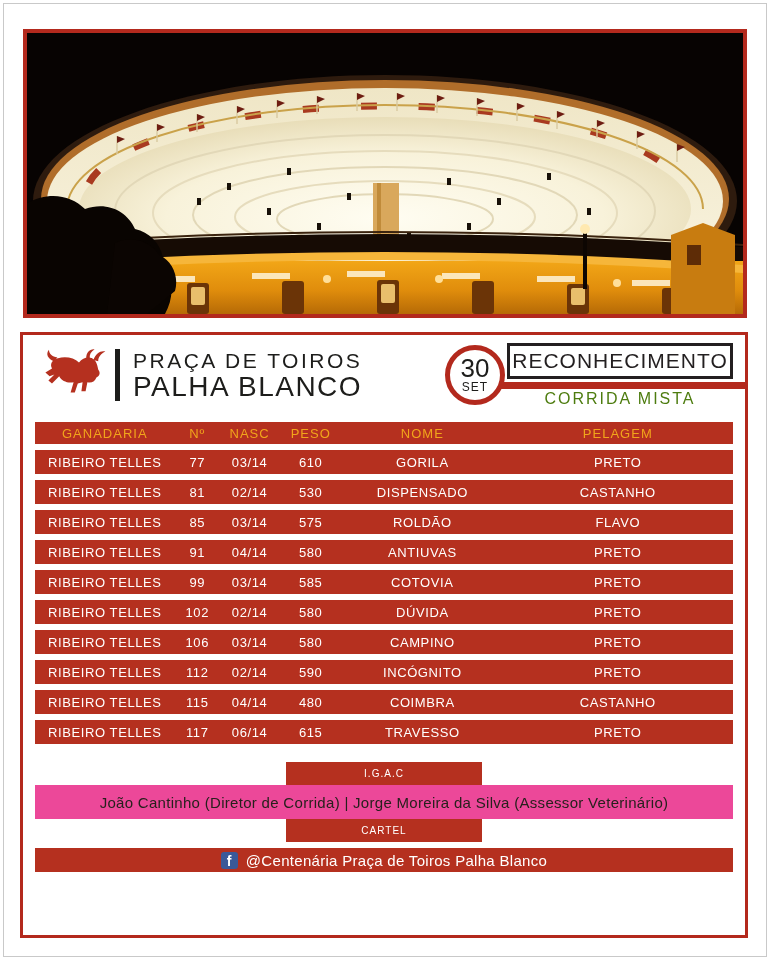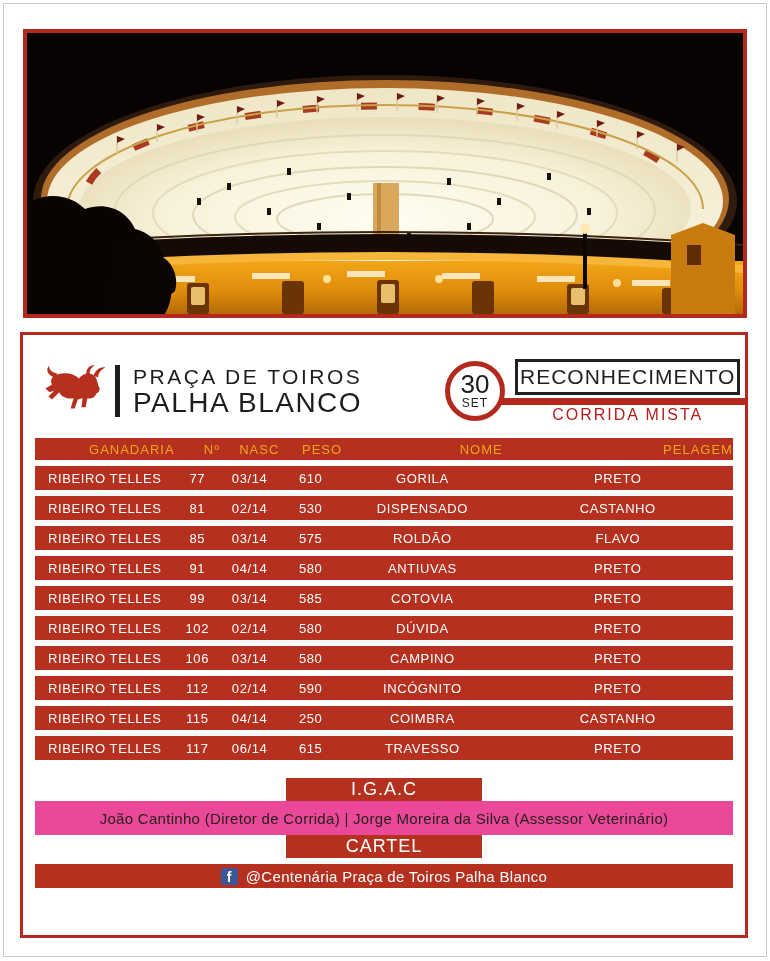--- a/index.html
+++ b/index.html
@@ -14,59 +14,59 @@
     position:absolute;left:23px;top:29px;width:724px;height:289px;
     border:4px solid #b3291d;box-sizing:border-box;background:#060302;
   }
   .photo-frame svg{display:block;width:100%;height:100%;}
 
   
   .content-box{
     position:absolute;left:20px;top:332px;width:728px;height:606px;
     border:3px solid #b3291d;box-sizing:border-box;background:#fff;
   }
-  .content-inner{padding:16px 12px;}
+  .content-inner{padding:0 12px;}
 
   
   .hdr{display:flex;align-items:center;height:80px;position:relative;padding-left:8px;}
   .logo-bull{width:66px;height:58px;flex:0 0 auto;}
   .logo-divider{width:5px;height:52px;background:#1d1d1b;margin:0 13px 0 6px;}
   .venue{display:flex;flex-direction:column;justify-content:center;}
   .venue-l1{font-size:21px;letter-spacing:2.5px;line-height:23px;color:#1d1d1b;}
   .venue-l2{font-size:28px;letter-spacing:1.5px;line-height:30px;color:#1d1d1b;}
   .hdr-right{margin-left:auto;display:flex;align-items:center;position:relative;width:288px;height:80px;}
   .red-band{position:absolute;left:28px;right:-12px;top:47px;height:7px;background:#b3291d;z-index:1;}
   .date-circle{
     position:relative;z-index:2;width:60px;height:60px;border-radius:50%;
     border:5px solid #b3291d;background:#fff;box-sizing:border-box;
     display:flex;flex-direction:column;align-items:center;justify-content:center;flex:0 0 auto;
   }
   .date-day{font-size:26px;line-height:23px;letter-spacing:0;color:#1d1d1b;}
   .date-month{font-size:12px;letter-spacing:1px;color:#1d1d1b;}
-  .event-titles{flex:1;margin-left:10px;position:relative;z-index:2;display:flex;flex-direction:column;}
+  .event-titles{flex:1;margin-left:2px;position:relative;z-index:2;display:flex;flex-direction:column;}
   .event-box{
     border:3px solid #231f20;background:#fff;text-align:center;
     font-size:21px;letter-spacing:1px;padding:3px 2px;
   }
-  .event-sub{text-align:center;font-size:16px;letter-spacing:2px;margin-top:11px;color:#b91c1c;}
+  .event-sub{text-align:center;font-size:16px;letter-spacing:2px;margin-top:11px;color:#4d7c0f;}
 
   
   .tbl{margin-top:7px;}
   .trow{
     display:grid;grid-template-columns:20% 6.5% 8.5% 9% 23% 33%;
     align-items:center;background:#b5301f;height:24px;margin-top:6px;
   }
   .trow > div{text-align:center;font-size:13px;letter-spacing:0.6px;color:#ffffff;overflow:hidden;white-space:nowrap;}
   .thead{height:22px;margin-top:0;}
-  .thead > div{color:#f1a51b;letter-spacing:1px;text-align:right;}
+  .thead > div{color:#f1a51b;letter-spacing:1px;}
 
   
   .sec-label{
     width:196px;height:23px;margin:18px auto 0;background:#b5301f;color:#fff;
-    display:flex;align-items:center;justify-content:center;font-size:18px;letter-spacing:1px;
+    display:flex;align-items:center;justify-content:center;font-size:10px;letter-spacing:1px;
   }
   .gold-band{background:#ec4899;color:#27211d;}
   .igac-band{height:34px;display:flex;align-items:center;justify-content:center;font-size:15px;letter-spacing:0.3px;}
   .cartel-label{margin-top:0;}
   .cartel-band{padding:3px 0 4px;text-align:center;font-size:14.5px;line-height:18.5px;letter-spacing:0.2px;}
 
   
   .footer-band{
     margin-top:6px;height:24px;background:#b5301f;color:#fff;
     display:flex;align-items:center;justify-content:center;gap:8px;font-size:15px;letter-spacing:0.3px;
@@ -324,21 +324,21 @@
         <div>112</div>
         <div>02/14</div>
         <div>590</div>
         <div>INCÓGNITO</div>
         <div>PRETO</div>
       </div>
       <div class="trow">
         <div>RIBEIRO TELLES</div>
         <div>115</div>
         <div>04/14</div>
-        <div>250</div>
+        <div>480</div>
         <div>COIMBRA</div>
         <div>CASTANHO</div>
       </div>
       <div class="trow">
         <div>RIBEIRO TELLES</div>
         <div>117</div>
         <div>06/14</div>
         <div>615</div>
         <div>TRAVESSO</div>
         <div>PRETO</div>

